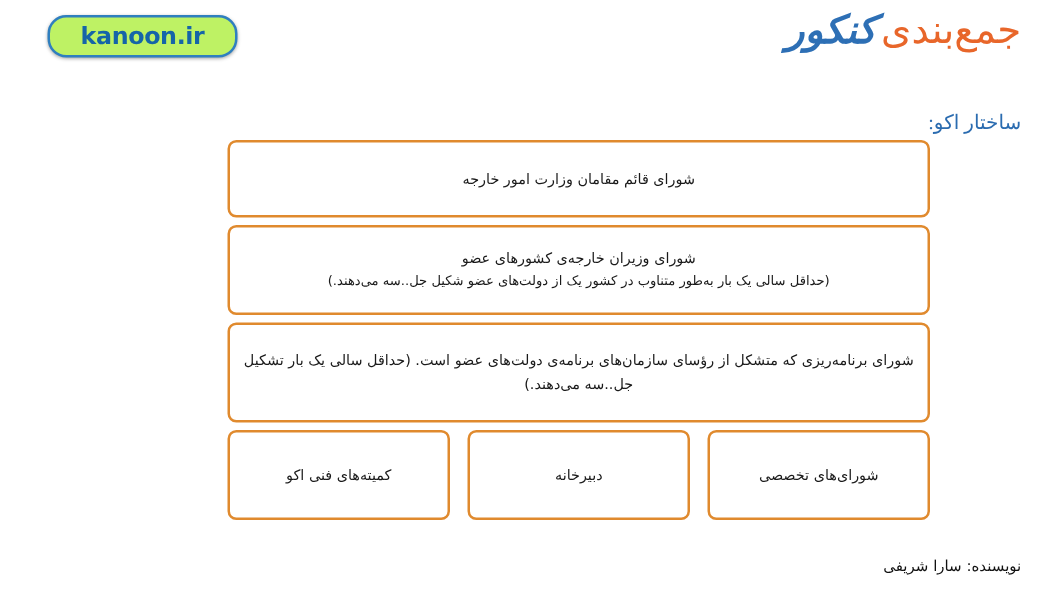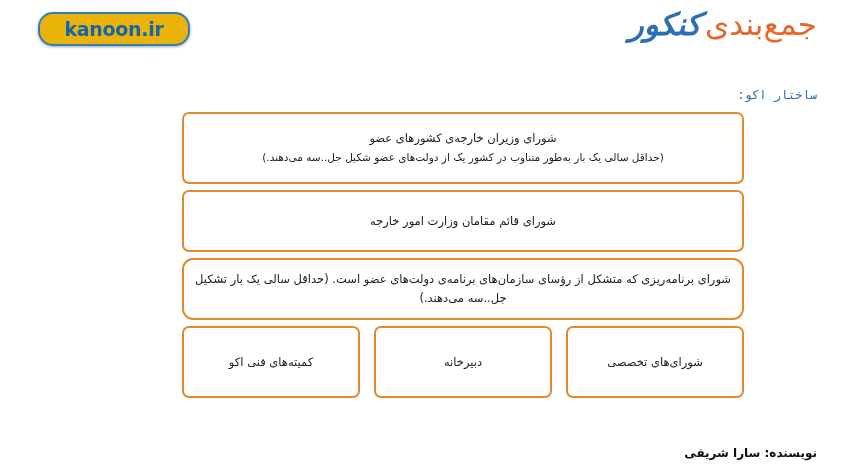--- a/index.html
+++ b/index.html
@@ -16,21 +16,21 @@
   }
 
   
   .logo {
     position: absolute;
     top: 12px;
     left: 38px;
     width: 148px;
     height: 30px;
     border-radius: 15px;
-    background: #eab308;
+    background: #bef264;
     border: 2px solid #2f7fbf;
     box-shadow: 0 1px 3px rgba(0,0,0,0.35);
     display: flex;
     align-items: center;
     justify-content: center;
   }
   .logo-text {
     font-family: "DejaVu Sans", "Liberation Sans", sans-serif;
     font-size: 19px;
     font-weight: bold;
@@ -70,23 +70,23 @@
     font-family: "DejaVu Sans", "Liberation Sans", sans-serif;
     margin-right: 4px;
     font-style: italic;
   }
 
   
   .page-title {
     position: absolute;
     top: 88px;
     right: 34px;
-    font-size: 12px;
+    font-size: 16px;
     color: #2b6cb0;
-    font-family: Liberation Mono, monospace;
+    font-family: Liberation Serif, serif;
   }
 
   
   .diagram {
     position: absolute;
     top: 112px;
     right: 107px;
     width: 562px;
   }
 
@@ -107,68 +107,68 @@
     font-size: 11.5px;
     line-height: 19px;
   }
   .node .line2 {
     font-size: 10.5px;
     line-height: 19px;
   }
 
   #node-council { height: 72px; margin-bottom: 6px; }
   #node-deputy  { height: 62px; margin-bottom: 6px; }
-  #node-planning{ height: 62px; margin-bottom: 6px; border-radius: 11px; }
+  #node-planning{ height: 80px; margin-bottom: 6px; }
 
   .row {
     display: flex;
     flex-direction: row-reverse;
     justify-content: space-between;
     gap: 14px;
   }
   .row .node {
     width: 183px;
     height: 72px;
     font-size: 11.5px;
   }
 
   
   .author {
     position: absolute;
     bottom: 12px;
     right: 34px;
     font-size: 12px;
-    font-weight: bold;
+    font-weight: normal;
     color: #111111;
   }
 </style>
 </head>
 <body>
 
 <div class="logo-shadow"></div>
 <div class="logo">
   <span class="logo-text">kanoon.ir</span>
 </div>
 
 <div class="brand">
   <span class="brand-orange">جمع‌بندی</span>
   <span class="brand-blue">کنکور</span>
 </div>
 
 <div class="page-title">ساختار اکو:</div>
 
 <div class="diagram">
 
+  <div class="node" id="node-deputy">
+    <div class="line1">شورای قائم مقامان وزارت امور خارجه</div>
+  </div>
+
   <div class="node" id="node-council">
     <div class="line1">شورای وزیران خارجه‌ی کشورهای عضو</div>
     <div class="line2">(حداقل سالی یک بار به‌طور متناوب در کشور یک از دولت‌های عضو شکیل جل..سه می‌دهند.)</div>
-  </div>
-
-  <div class="node" id="node-deputy">
-    <div class="line1">شورای قائم مقامان وزارت امور خارجه</div>
   </div>
 
   <div class="node" id="node-planning">
     <div class="line1">شورای برنامه‌ریزی که متشکل از رؤسای سازمان‌های برنامه‌ی دولت‌های عضو است. (حداقل سالی یک بار تشکیل جل..سه می‌دهند.)</div>
   </div>
 
   <div class="row">
     <div class="node">
       <div class="line1">کمیته‌های فنی اکو</div>
     </div>

